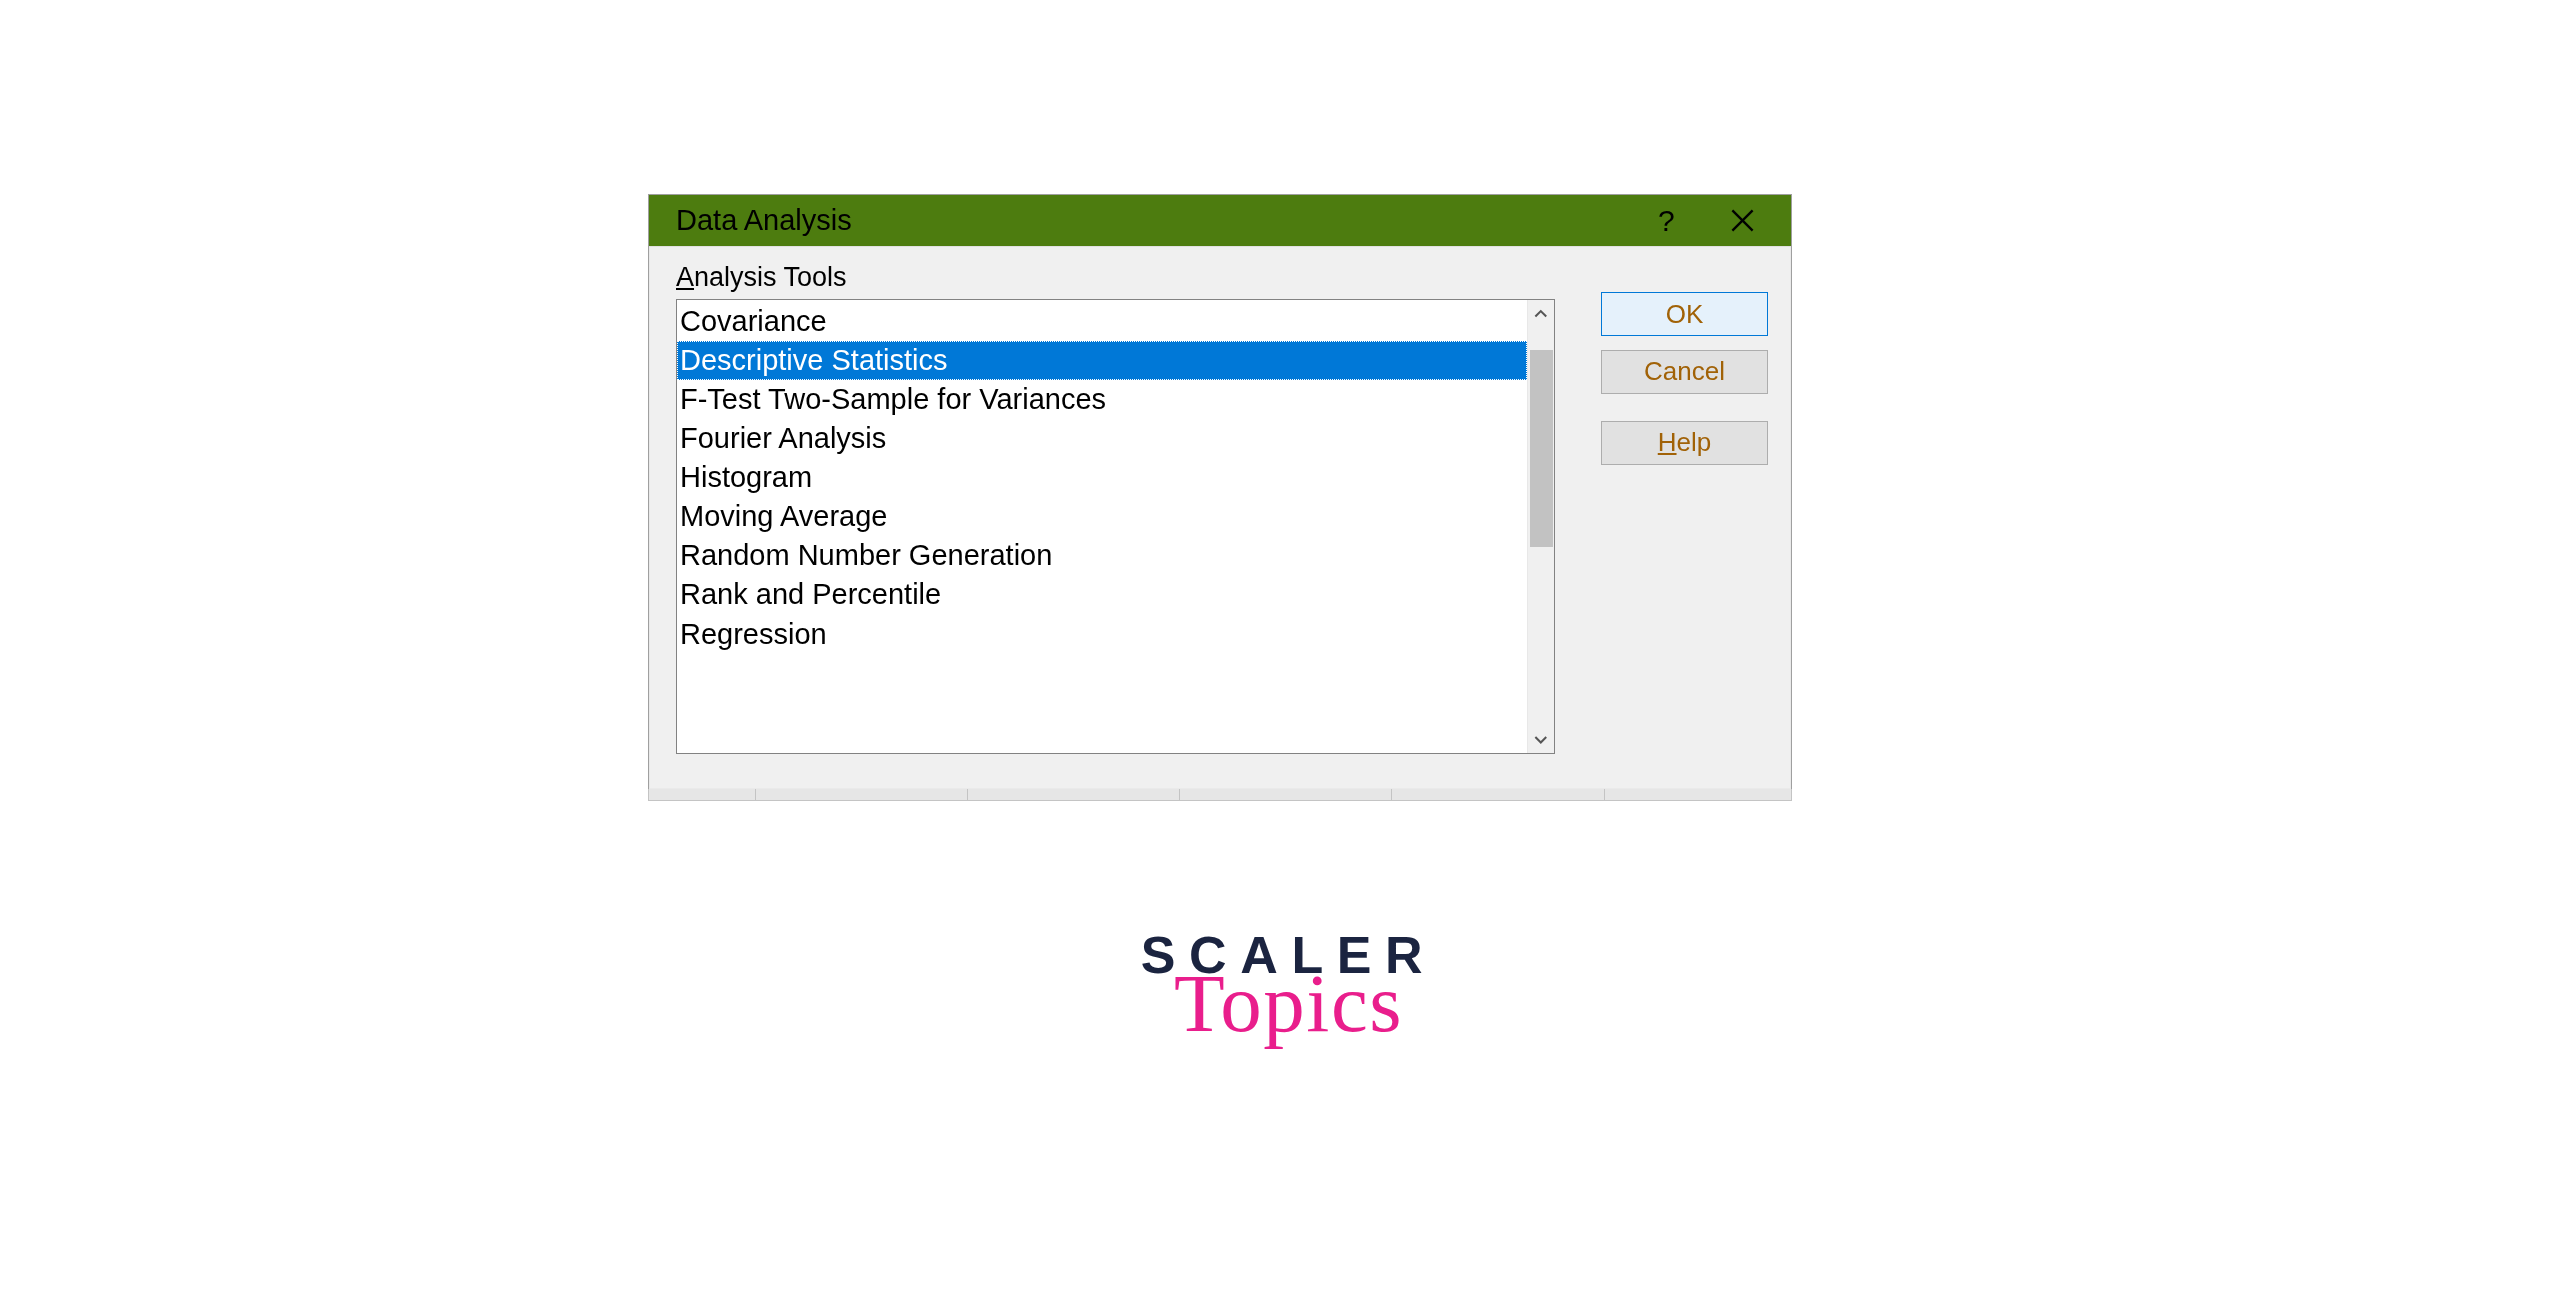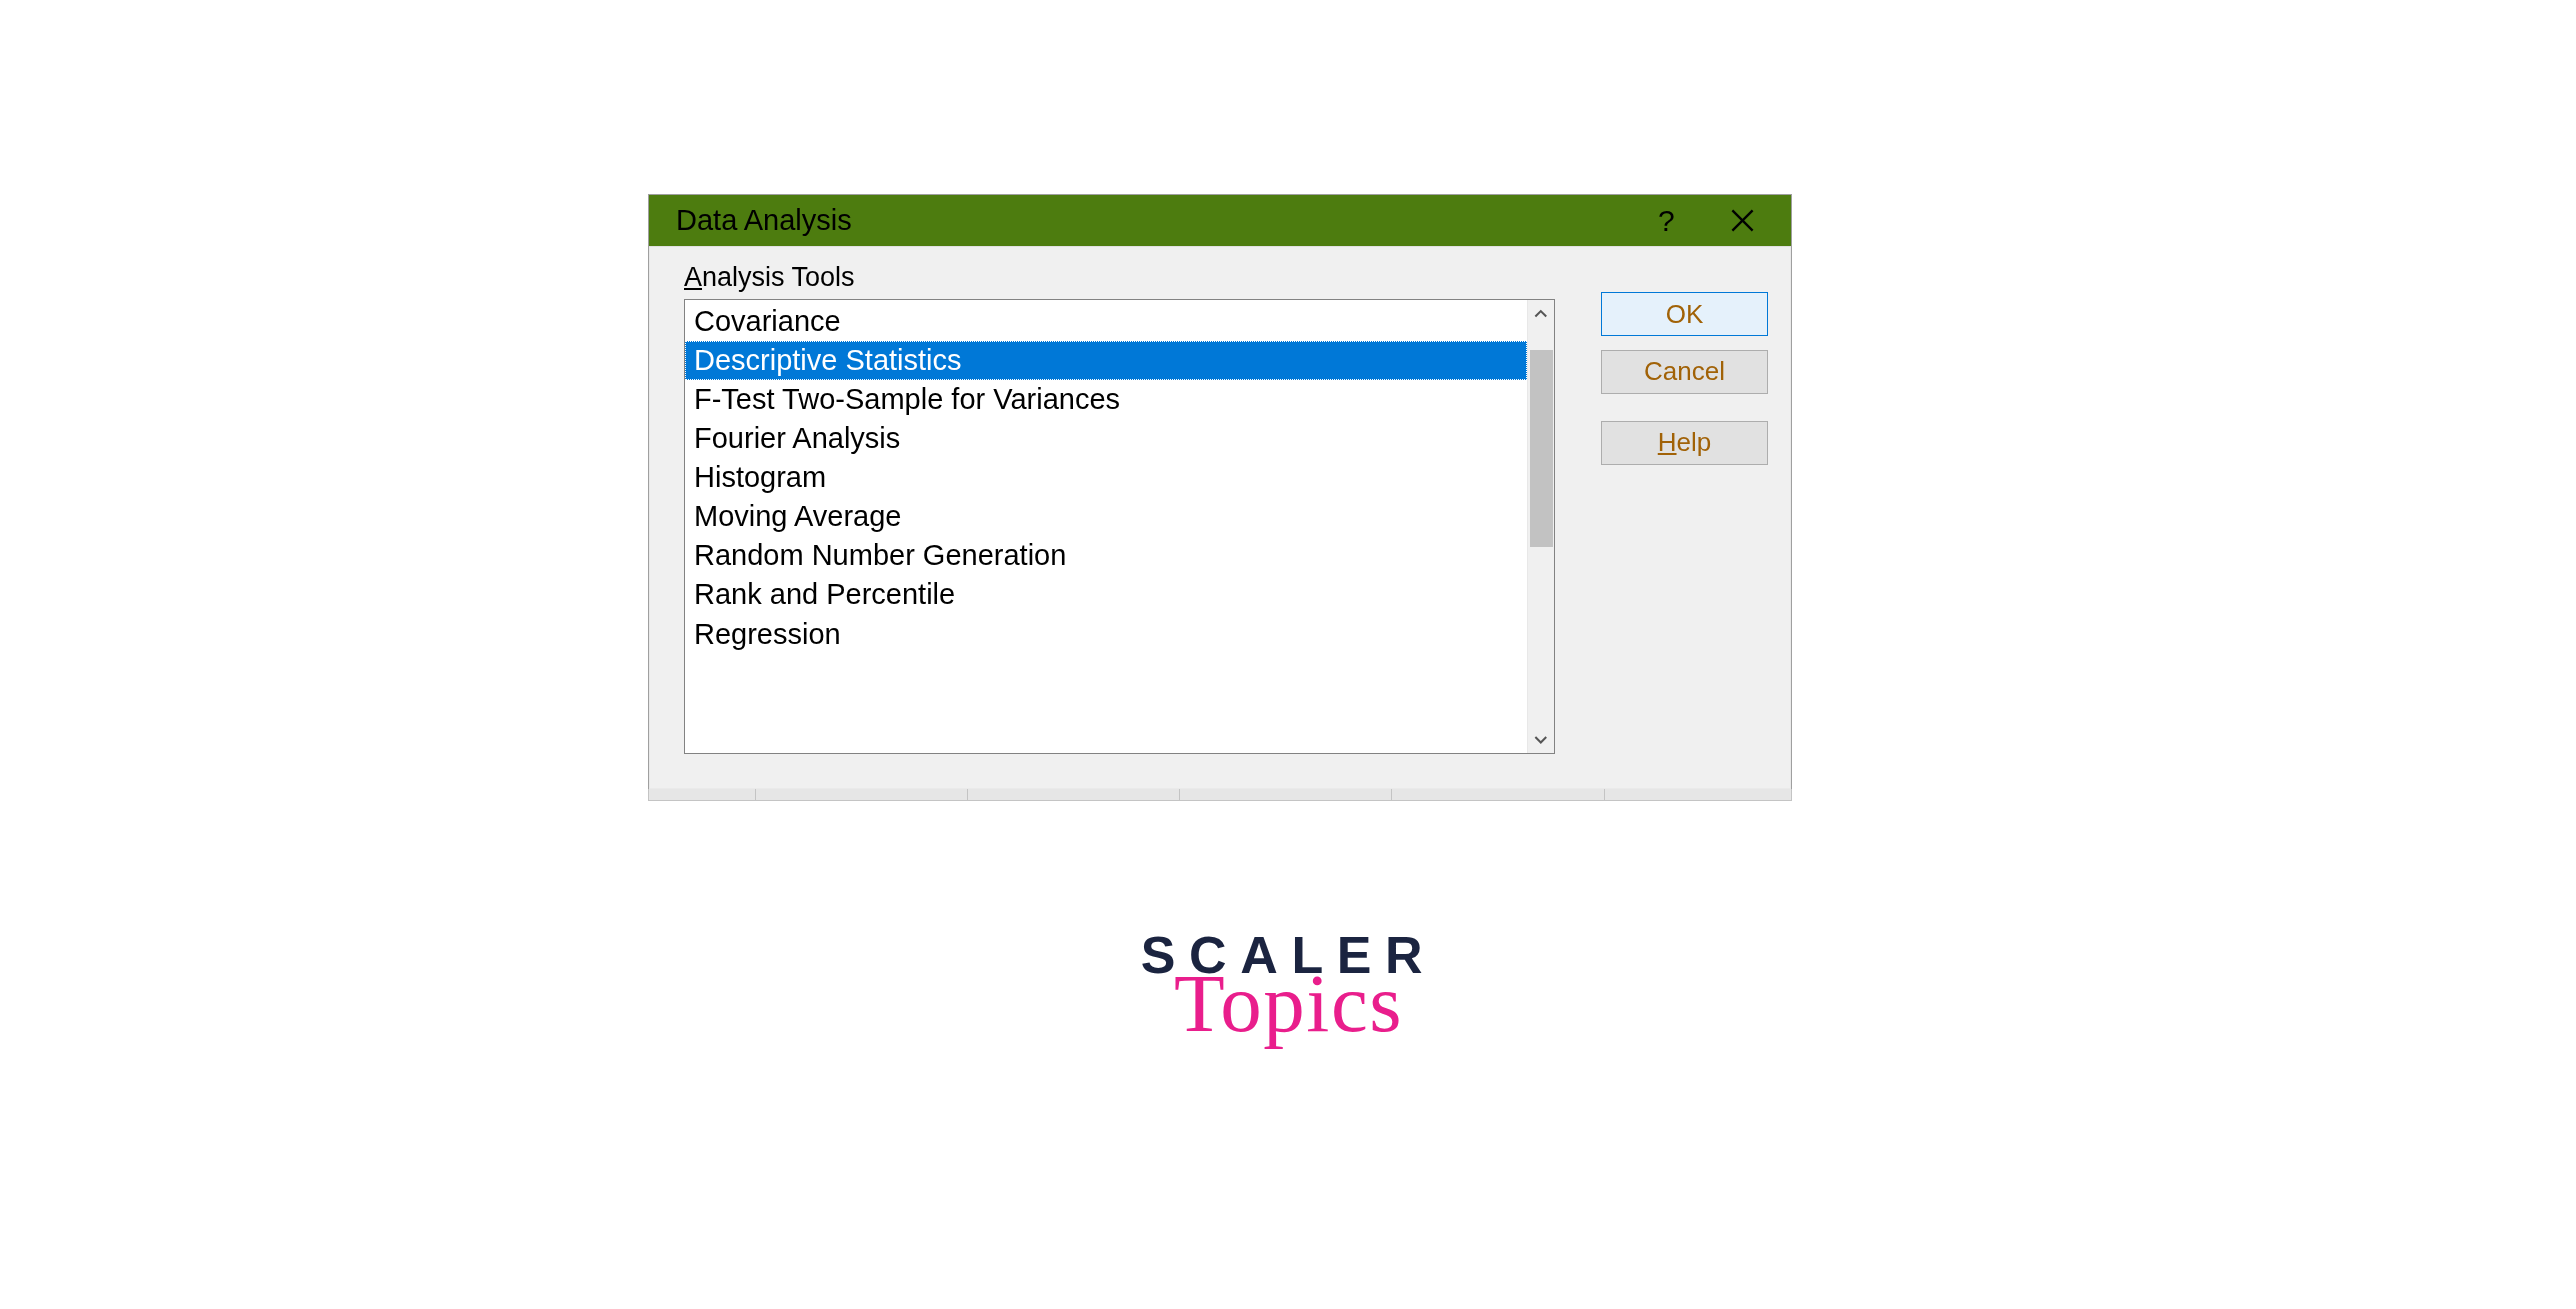--- a/index.html
+++ b/index.html
@@ -43,21 +43,20 @@
     justify-content: center;
     cursor: pointer;
   }
   .titlebar .help-btn { font-size: 30px; color: #000; margin-right: 7.6px;}
   .titlebar .close-btn svg { width: 27px; height: 27px; }
   .content {
     display: flex;
     padding: 15px 23px 23px 27px;
     gap: 46px;
     height: calc(100% - 64px);
-    margin-left: 8px;
   }
   .left-col { flex: 1; display: flex; flex-direction: column; }
   .section-label {
     font-size: 27px;
     color: #000;
     margin-bottom: 6px;
   }
   .section-label .ul { text-decoration: underline; }
   .listbox-wrap {
     flex: 1;
@@ -69,21 +68,21 @@
   .listbox {
     flex: 1;
     overflow: hidden;
     display: flex;
     flex-direction: column;
     padding: 1.5px 0;
   }
   .list-item {
     font-size: 29px;
     line-height: 1.35;
-    padding: 0 9px;
+    padding: 0 3px;
     color: #000;
     cursor: default;
     white-space: nowrap;
   }
   .list-item.selected {
     background: #0078d7;
     color: #fff;
     outline: 0.8px dotted #fff;
     outline-offset: -1.5px;
   }

